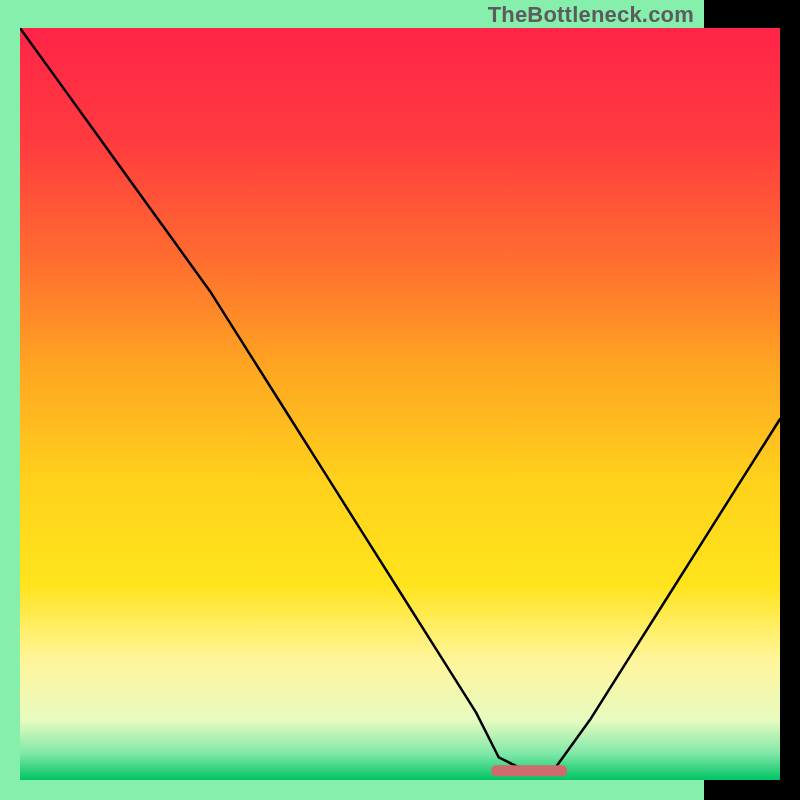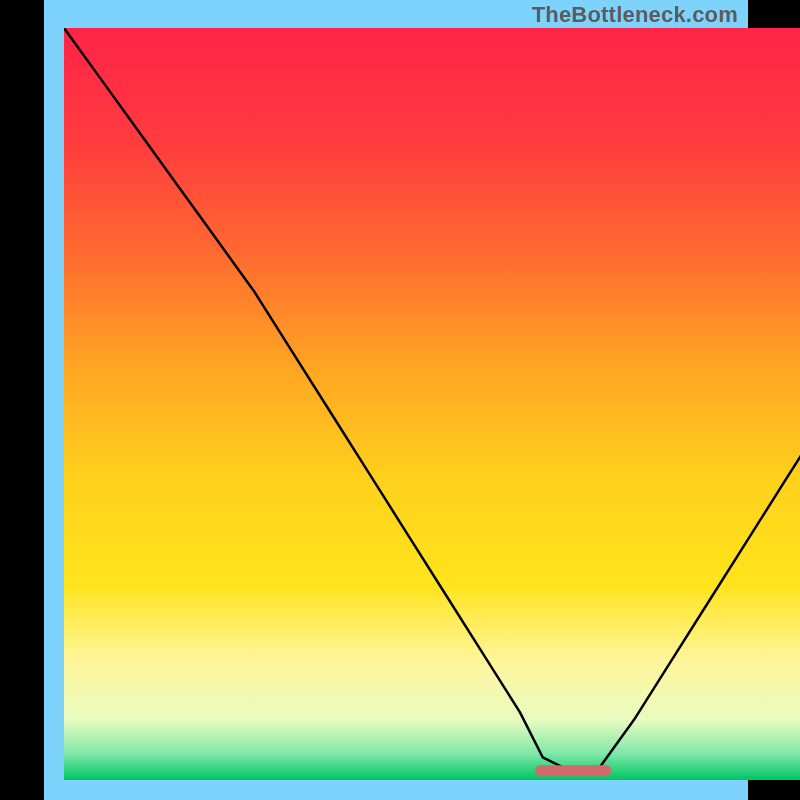--- a/index.html
+++ b/index.html
@@ -8,22 +8,21 @@
     width: 800px;
     height: 800px;
     background: #000;
     overflow: hidden;
     font-family: Arial, Helvetica, sans-serif;
   }
   .frame {
     position: relative;
     width: 704px;
     height: 800px;
-    background: #7dd3fc;
-    margin-left: 44px;
+    background: #86efac;
   }
   .watermark {
     position: absolute;
     top: 2px;
     right: 10px;
     color: #5c5c5e;
     font-size: 22px;
     font-weight: 600;
     letter-spacing: 0.2px;
     z-index: 10;

